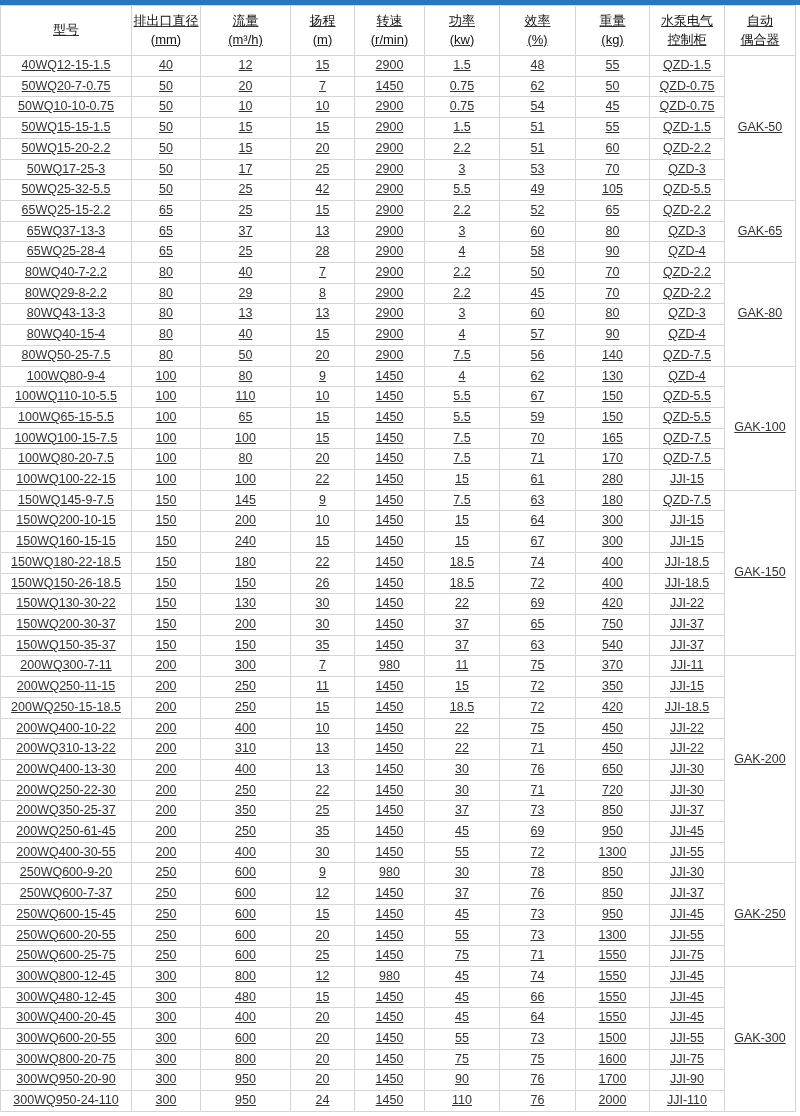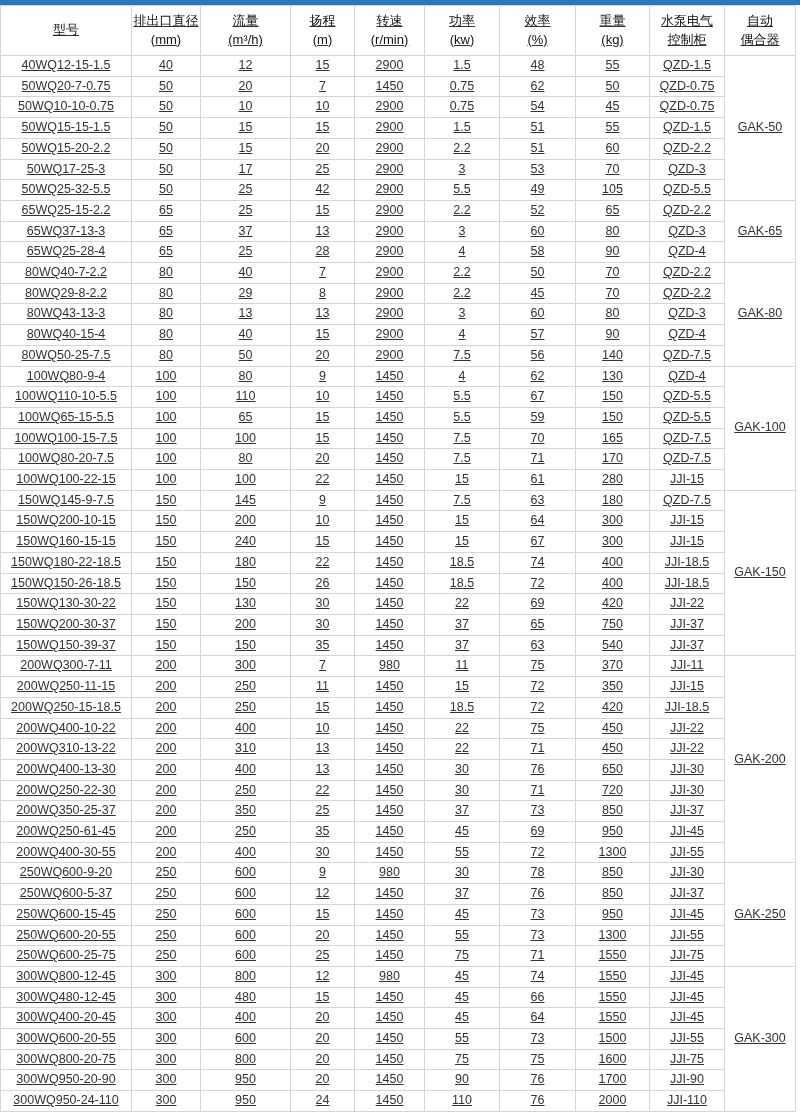--- a/index.html
+++ b/index.html
@@ -396,21 +396,21 @@
         <td>150</td>
         <td>200</td>
         <td>30</td>
         <td>1450</td>
         <td>37</td>
         <td>65</td>
         <td>750</td>
         <td>JJI-37</td>
       </tr>
       <tr>
-        <td>150WQ150-39-37</td>
+        <td>150WQ150-35-37</td>
         <td>150</td>
         <td>150</td>
         <td>35</td>
         <td>1450</td>
         <td>37</td>
         <td>63</td>
         <td>540</td>
         <td>JJI-37</td>
       </tr>
       <tr>
@@ -530,21 +530,21 @@
         <td>600</td>
         <td>9</td>
         <td>980</td>
         <td>30</td>
         <td>78</td>
         <td>850</td>
         <td>JJI-30</td>
         <td rowspan="5">GAK-250</td>
       </tr>
       <tr>
-        <td>250WQ600-5-37</td>
+        <td>250WQ600-7-37</td>
         <td>250</td>
         <td>600</td>
         <td>12</td>
         <td>1450</td>
         <td>37</td>
         <td>76</td>
         <td>850</td>
         <td>JJI-37</td>
       </tr>
       <tr>

